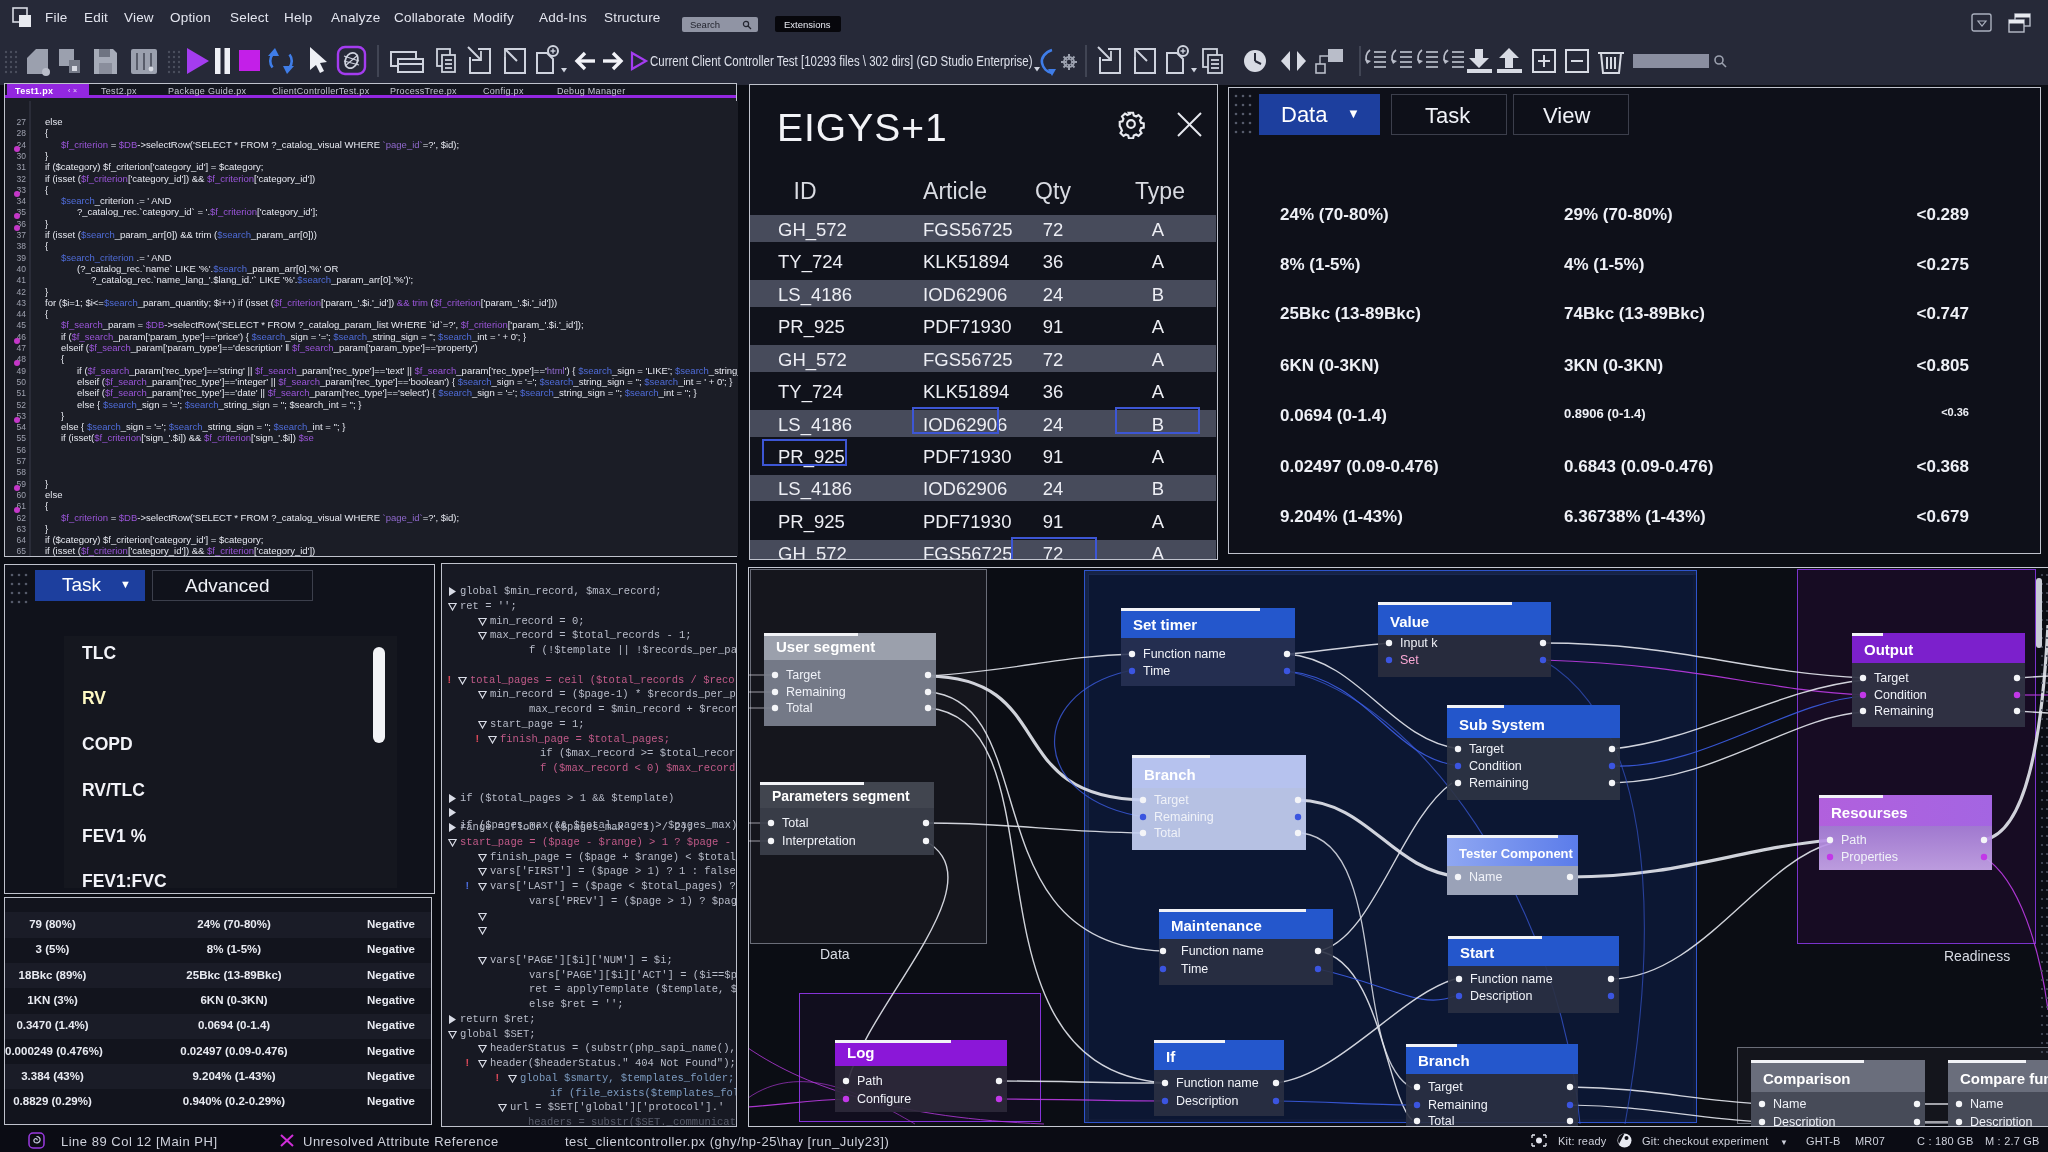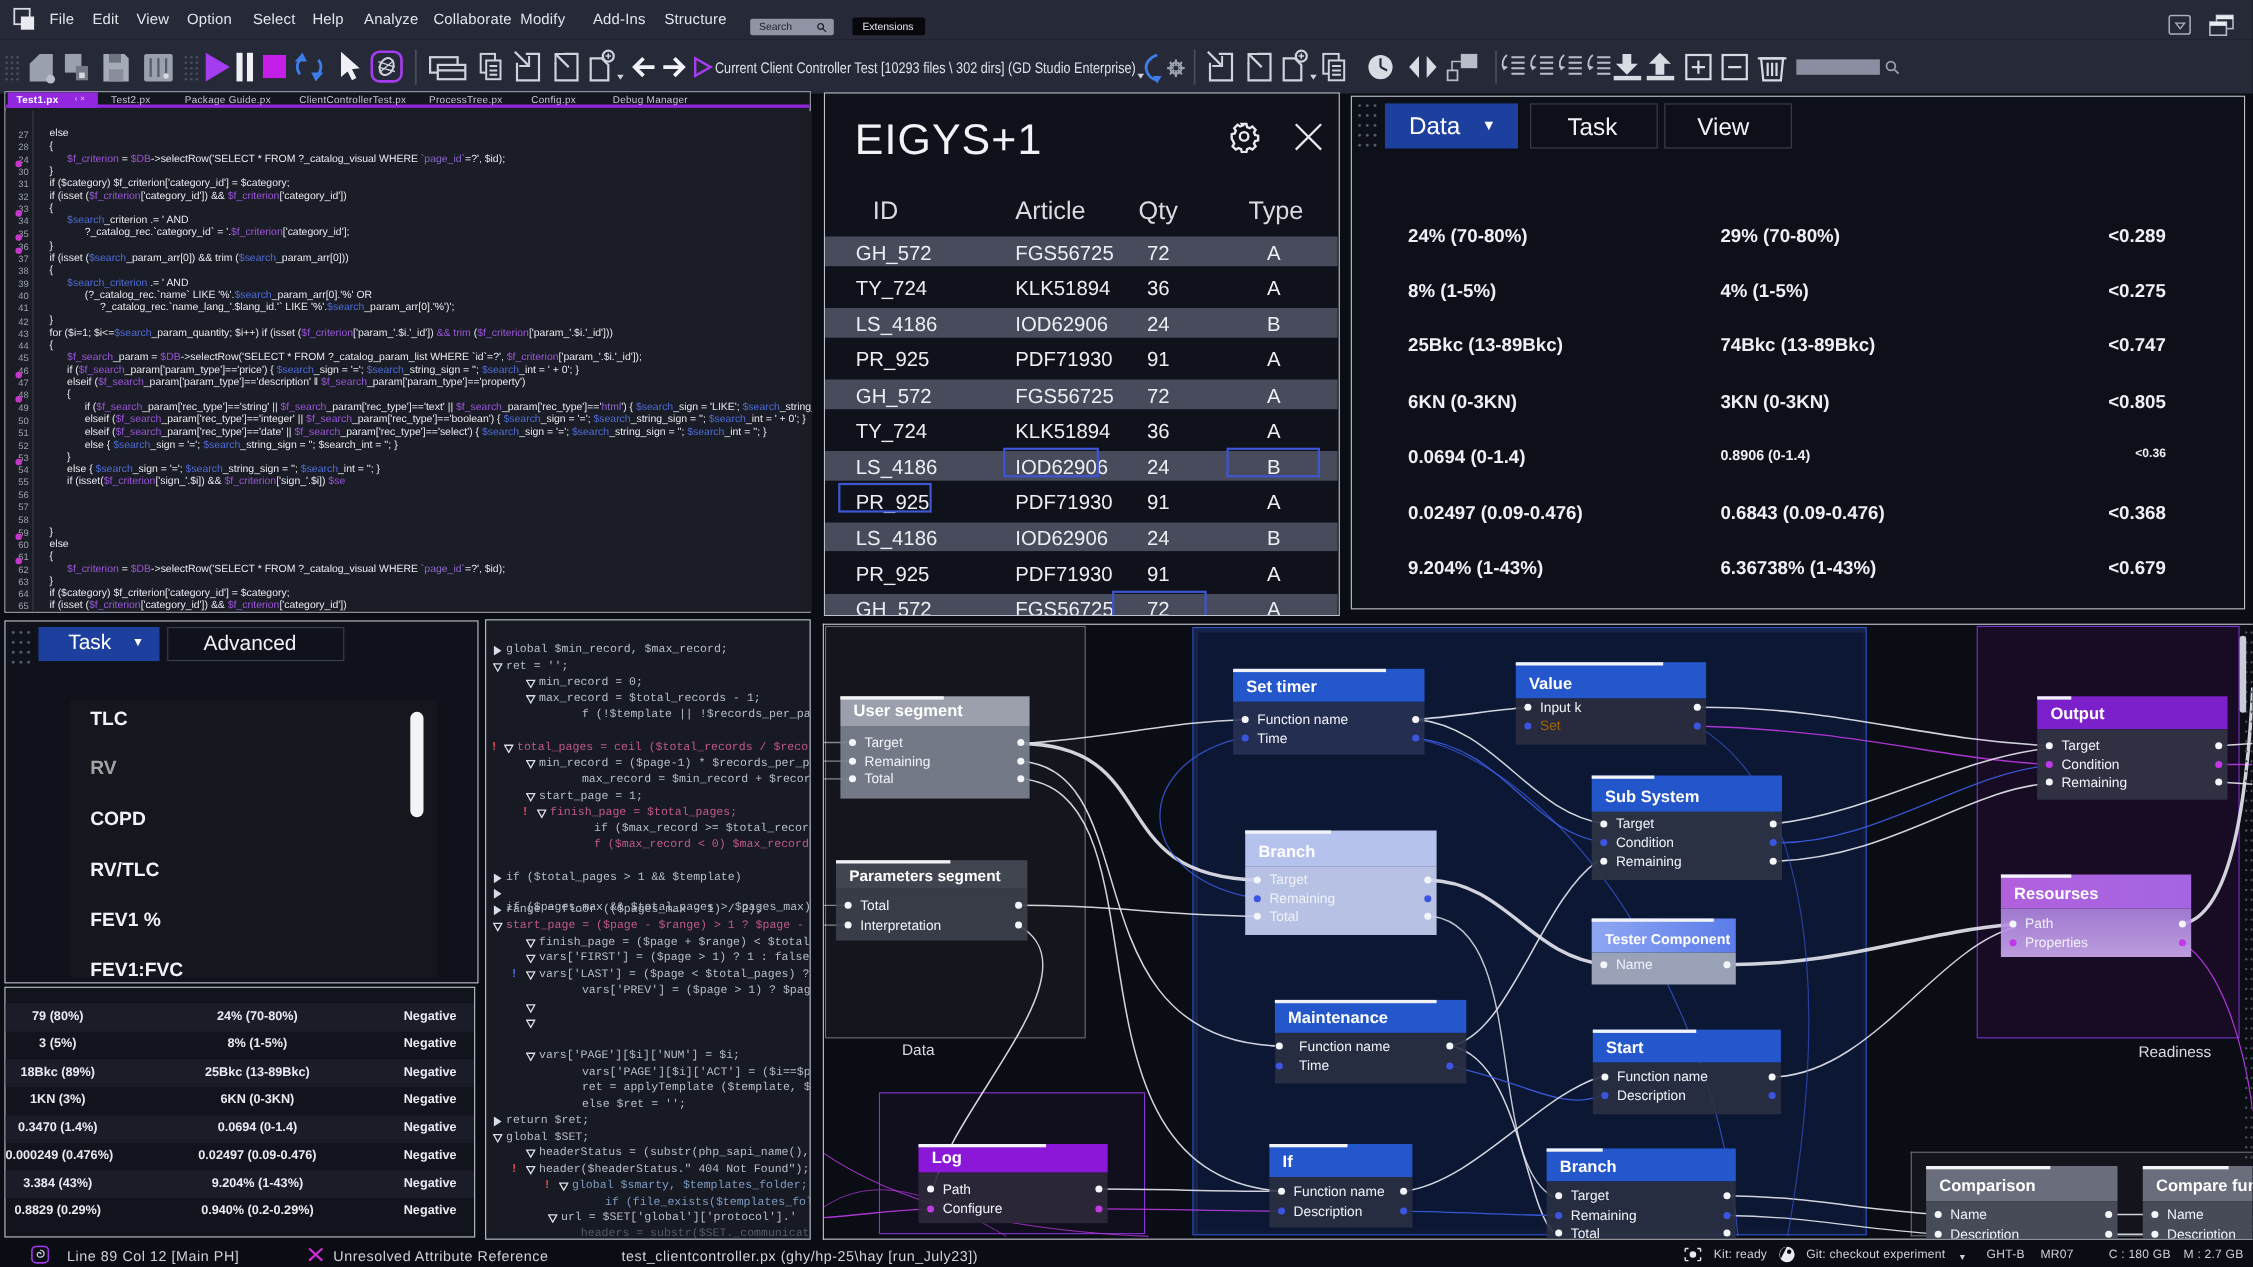--- a/index.html
+++ b/index.html
@@ -473,21 +473,21 @@
     </svg>
 <div class="abs btn-blue" style="left:30px;top:5px;width:110px;height:31px">
       <span class="abs" style="left:27px;top:4px;font-size:19px;color:#fff">Task</span>
       <span class="abs" style="left:85px;top:8px;font-size:11px;color:#fff">▼</span>
     </div>
 <div class="abs btn-line" style="left:147px;top:5px;width:161px;height:31px">
       <span class="abs" style="left:32px;top:4px;font-size:19px;color:#f0f2f8">Advanced</span>
     </div>
 <div class="abs" style="left:59px;top:71px;width:333px;height:252px;background:#15171f"></div>
 <div class="abs" style="left:77px;top:78px;font-size:17.5px;font-weight:700;color:#f2f3f8">TLC</div>
-<div class="abs" style="left:77px;top:123px;font-size:17.5px;font-weight:700;color:#a3a3a3">RV</div>
+<div class="abs" style="left:77px;top:123px;font-size:17.5px;font-weight:700;color:#fef9c3">RV</div>
 <div class="abs" style="left:77px;top:169px;font-size:17.5px;font-weight:700;color:#f2f3f8">COPD</div>
 <div class="abs" style="left:77px;top:215px;font-size:17.5px;font-weight:700;color:#f2f3f8">RV/TLC</div>
 <div class="abs" style="left:77px;top:261px;font-size:17.5px;font-weight:700;color:#f2f3f8">FEV1 %</div>
 <div class="abs" style="left:77px;top:306px;font-size:17.5px;font-weight:700;color:#f2f3f8">FEV1:FVC</div>
 <div class="abs" style="left:368px;top:82px;width:12px;height:96px;background:#f2f3f6;border-radius:6px"></div>
 </div>
 <div id="tblP" class="panel" style="overflow:hidden">
 <div class="abs" style="left:0;top:14.4px;width:426px;height:25.3px;background:#1a1c27"></div>
 <div class="abs" style="left:0px;top:20.0px;white-space:nowrap;width:95px;text-align:center;font-size:11.5px;font-weight:700;color:#e9ebf2">79 (80%)</div>
 <div class="abs" style="left:149px;top:20.0px;width:160px;text-align:center;font-size:11.5px;font-weight:700;color:#e9ebf2">24% (70-80%)</div>
@@ -837,21 +837,21 @@
       <div class="abs" style="left:0;top:30px;width:174px;height:48px;background:rgba(40,50,84,0.88)"></div>
       <div class="abs" style="left:22px;top:39px;font-size:12.5px;color:#f0f2f8;white-space:nowrap">Function name</div>
       <div class="abs" style="left:22px;top:56px;font-size:12.5px;color:#f0f2f8;white-space:nowrap">Time</div>
     </div>
 <div class="abs" style="left:629px;top:34px;width:173px;height:75px">
       <div class="abs" style="left:0;top:0;width:173px;height:33px;background:#2457cc;"></div>
       <div class="abs" style="left:0;top:0;width:134px;height:3px;background:#f2f3f7"></div>
       <div class="abs" style="left:12px;top:11px;font-size:15px;font-weight:700;color:#fff;white-space:nowrap">Value</div>
       <div class="abs" style="left:0;top:33px;width:173px;height:42px;background:rgba(42,46,62,0.9)"></div>
       <div class="abs" style="left:22px;top:34px;font-size:12.5px;color:#f0f2f8;white-space:nowrap">Input k</div>
-      <div class="abs" style="left:22px;top:51px;font-size:12.5px;color:#a16207;white-space:nowrap">Set</div>
+      <div class="abs" style="left:22px;top:51px;font-size:12.5px;color:#f9a8d4;white-space:nowrap">Set</div>
     </div>
 <div class="abs" style="left:383px;top:187px;width:174px;height:95px">
       <div class="abs" style="left:0;top:0;width:174px;height:33px;background:#b6c2ee;"></div>
       <div class="abs" style="left:0;top:0;width:78px;height:3px;background:#f2f3f7"></div>
       <div class="abs" style="left:12px;top:11px;font-size:15px;font-weight:700;color:#fff;white-space:nowrap">Branch</div>
       <div class="abs" style="left:0;top:33px;width:174px;height:62px;background:rgba(198,208,242,0.92)"></div>
       <div class="abs" style="left:22px;top:38px;font-size:12.5px;color:#f0f2f8;white-space:nowrap">Target</div>
       <div class="abs" style="left:22px;top:55px;font-size:12.5px;color:#f0f2f8;white-space:nowrap">Remaining</div>
       <div class="abs" style="left:22px;top:71px;font-size:12.5px;color:#f0f2f8;white-space:nowrap">Total</div>
     </div>

